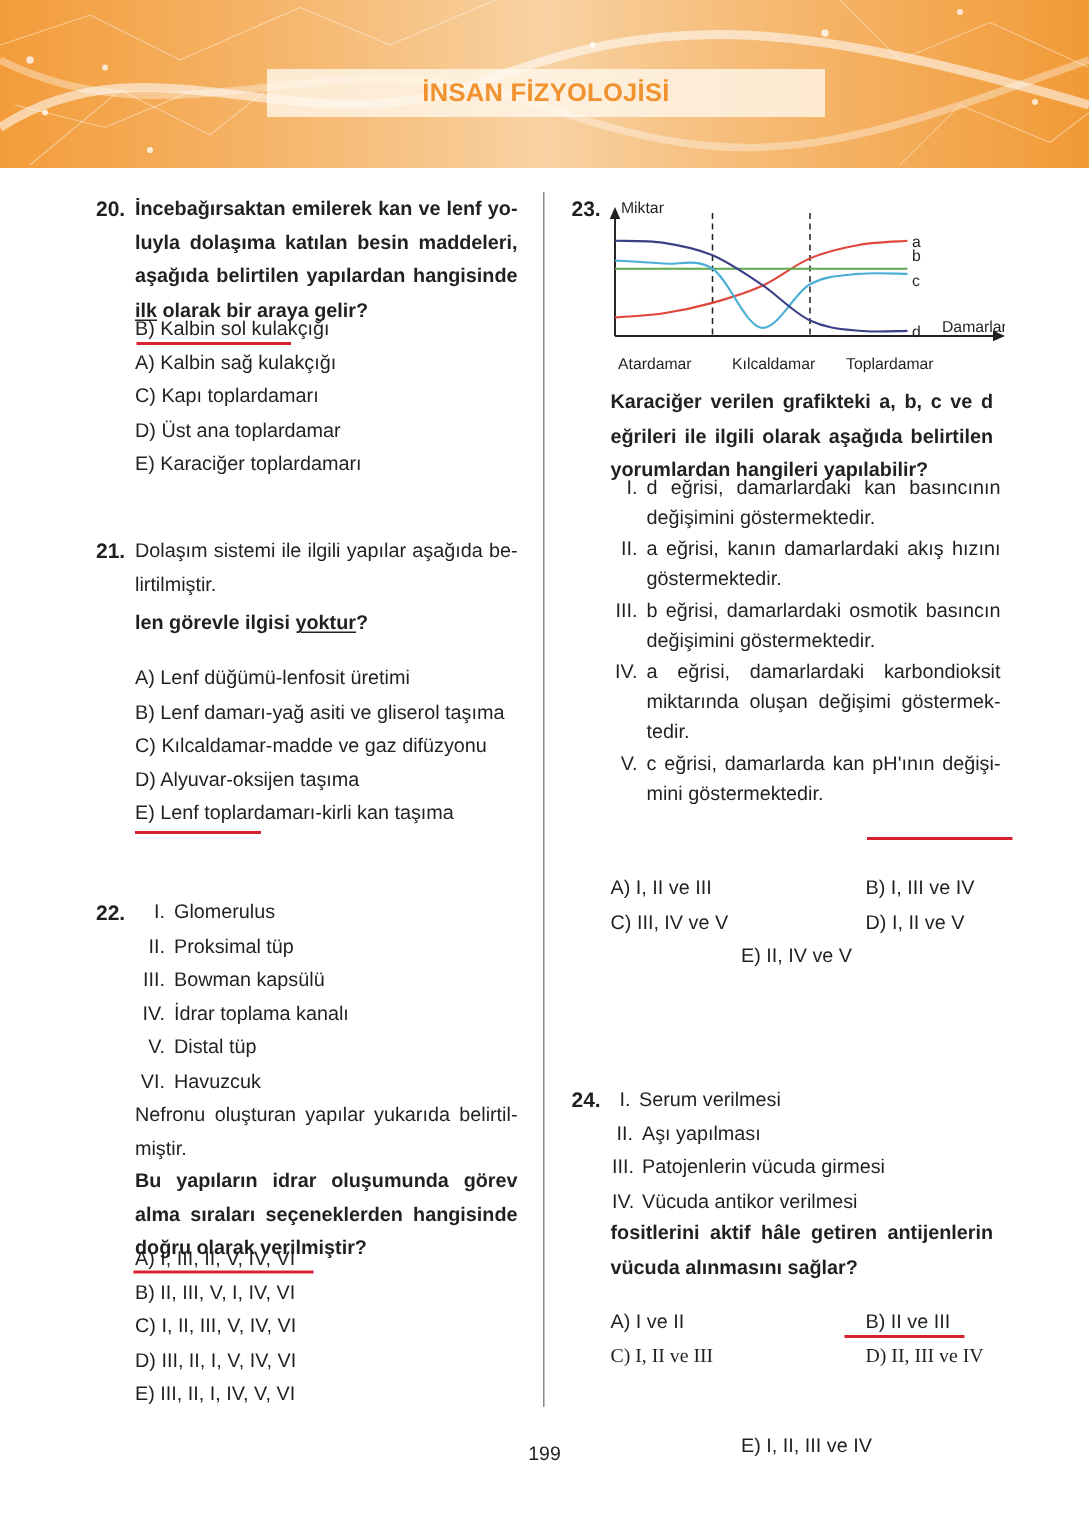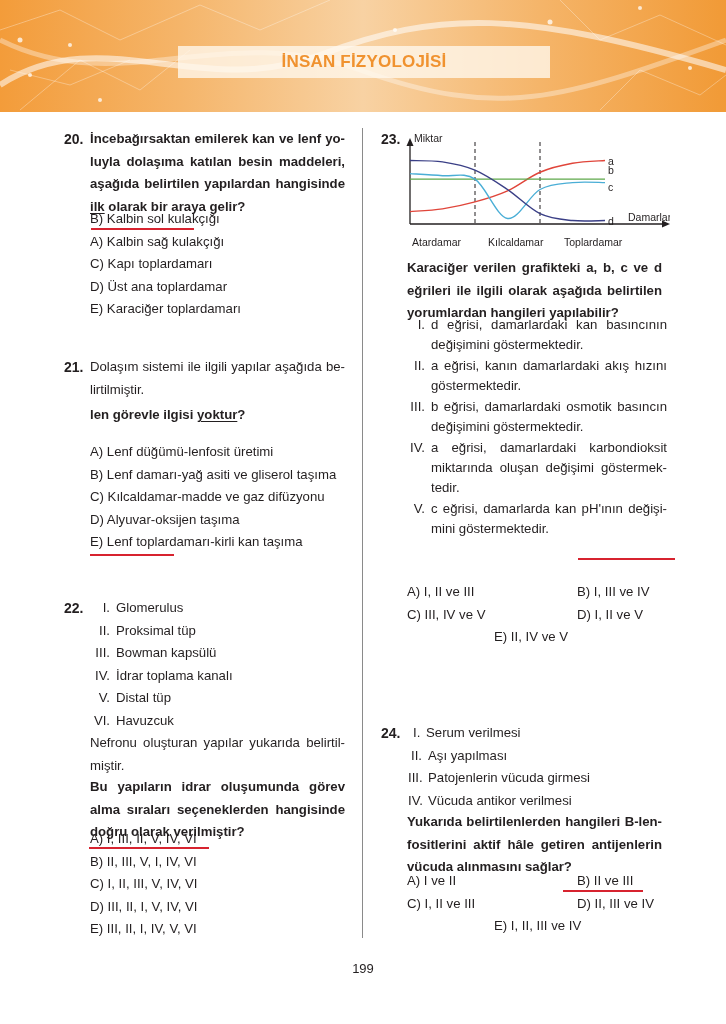--- a/index.html
+++ b/index.html
@@ -259,33 +259,32 @@
     <div class="roman">
         <span class="rn" style="width:20px;">III.</span>
         <span>Patojenlerin vücuda girmesi</span>
       </div>
     <div class="roman">
         <span class="rn" style="width:20px;">IV.</span>
         <span>Vücuda antikor verilmesi</span>
       </div>
   </div>
   <div class="q stem" style="left:407px;top:811px;width:255px;">
-    <div class="justify" style="text-align-last:justify;">Yukarıda belirtilenlerden hangileri B-len-</div>
     <div class="justify" style="text-align-last:justify;">fositlerini aktif hâle getiren antijenlerin</div>
     <div>vücuda alınmasını sağlar?</div>
   </div>
   <div class="q" style="left:407px;top:870px;width:270px;">
     <div style="position:relative;height:22.5px;">
       <span class="opt" style="position:absolute;left:0;"><span>A)</span> <span>I ve II</span></span>
       <span class="opt" style="position:absolute;left:170px;"><span>B)</span> <span>II ve III</span></span>
     </div>
-    <div style="position:relative;height:22.5px;">
+    <div style="position:relative;height:22.5px;font-family:Liberation Serif, serif;">
       <span class="opt" style="position:absolute;left:0;"><span>C)</span> <span>I, II ve III</span></span>
       <span class="opt" style="position:absolute;left:170px;"><span>D)</span> <span>II, III ve IV</span></span>
     </div>
-    <div style="position:relative;height:22.5px;">
+    <div style="position:relative;height:22.5px;margin-top:38px;">
       <span class="opt" style="position:absolute;left:87px;"><span>E)</span> <span>I, II, III ve IV</span></span>
     </div>
   </div>
   <div class="redline" style="left:563px;top:890px;width:80px;"></div>
 </div>
 
 <div class="page-number">199</div>
 
 </body></html>

